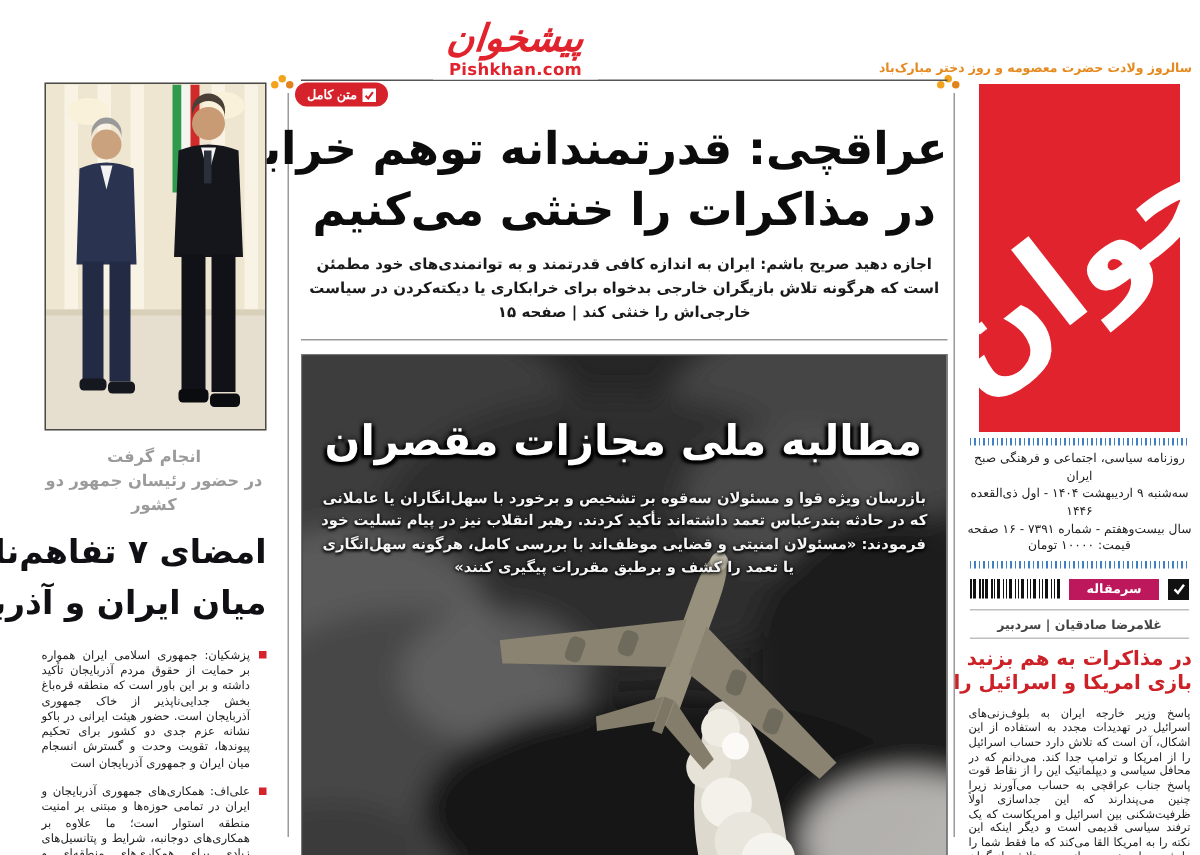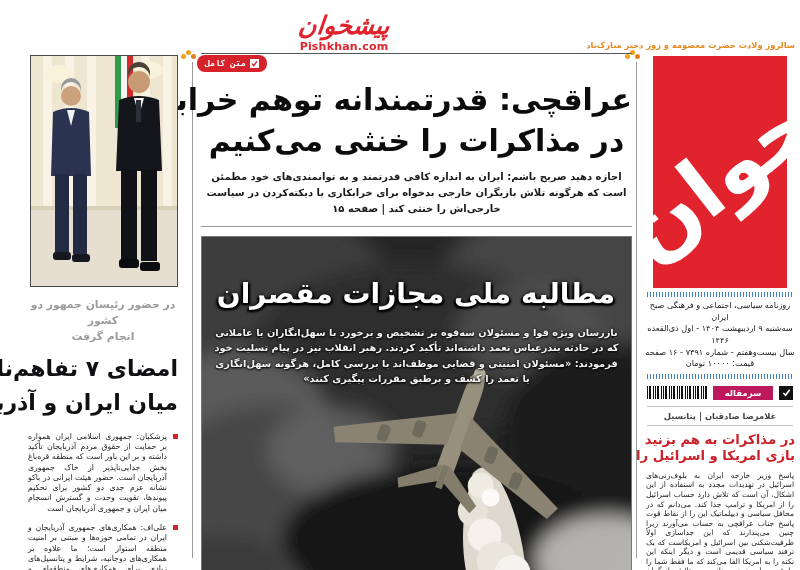--- a/index.html
+++ b/index.html
@@ -39,21 +39,21 @@
   
   .col-center { position:absolute; left:201px; top:0; width:431px; }
   .center-topline { position:absolute; top:53px; left:0; right:0; height:1px; background:#555; }
   .pish-logo-wrap { position:absolute; top:12px; left:88px; width:110px; text-align:center;
                     background:#fff; padding:0 6px; z-index:2; direction:ltr; }
   .pish-fa { color:#e0232d; font-size:25px; font-weight:bold; font-style:italic;
              transform:skewX(-6deg); line-height:1.1; direction:rtl; }
   .pish-en { color:#e0232d; font-size:11px; font-weight:bold; letter-spacing:.2px; }
   .fulltext-btn { position:absolute; top:55px; left:-4px; z-index:2; display:flex; align-items:center; gap:4px;
                   background:#d6222b; color:#fff; border:none; border-radius:8px;
-                  padding:3px 8px; font-size:8.5px; font-weight:bold; font-family:Liberation Mono, monospace; direction:rtl; cursor:pointer; }
+                  padding:3px 8px; font-size:8.5px; font-weight:bold; font-family:Liberation Serif, serif; direction:rtl; cursor:pointer; }
   .fulltext-btn .mini-sq { width:9px; height:9px; background:#fff; display:flex; align-items:center; justify-content:center; }
   .lead-head { margin-top:80px; text-align:center; color:#0c0c0c; font-weight:bold;
                font-size:30px; line-height:1.36; }
   .lead-head div { white-space:nowrap; }
   .lead-sub { margin:7px auto 0; width:424px; text-align:center; font-size:10px; font-weight:bold;
               color:#1a1a1a; line-height:1.6; }
   .center-rule { height:1px; background:#999; margin-top:9px; }
   .photo { position:relative; margin-top:9px; width:431px; height:340px;
            border:1px solid #777; background:#222; overflow:hidden; }
   .photo svg.scene { position:absolute; inset:0; width:100%; height:100%; }
@@ -109,21 +109,21 @@
     <div class="tag-row">
       <span class="check-sq">
         <svg width="9" height="9" viewBox="0 0 10 10">
             <polyline points="1.5,5.5 4,8 8.5,2" fill="none" stroke="#fff" stroke-width="1.8"></polyline>
           </svg>
       </span>
       <span class="tag-box">سرمقاله</span>
       <span class="barcode"></span>
     </div>
 
-    <div class="byline">غلامرضا صادقیان | پتانسیل</div>
+    <div class="byline">غلامرضا صادقیان | سردبیر</div>
 
     <div class="ed-headline">
       <div>در مذاکرات به هم بزنید</div>
       <div>بازی امریکا و اسرائیل را</div>
     </div>
 
     <div class="ed-body">پاسخ وزیر خارجه ایران به بلوف‌زنی‌های اسرائیل در تهدیدات مجدد به استفاده از این اشکال، آن است که تلاش دارد حساب اسرائیل را از امریکا و ترامپ جدا کند. می‌دانم که در محافل سیاسی و دیپلماتیک این را از نقاط قوت پاسخ جناب عراقچی به حساب می‌آورند زیرا چنین می‌پندارند که این جداسازی اولاً ظرفیت‌شکنی بین اسرائیل و امریکاست که یک ترفند سیاسی قدیمی است و دیگر اینکه این نکته را به امریکا القا می‌کند که ما فقط شما را طرف حساب خود می‌دانیم و به تلاش بازیگران خارجی توجهی نمی‌کنیم و این دست گذاشتن روی نقطه ضعف ترامپ خودشیفته است، به‌ویژه با این نکته ملموس که جناب عراقچی سعی می‌کند با شکست‌خوردن مضامین تیم بایدن، عواطف ضدبایدنی ترامپ را برانگیزاند. نگرانی از بازیگران خارجی قابل درک است؛ تیم ایرانی می‌خواهد مذاکره را با حفظ منافع ایران به ثمر برساند و دچار آفات وقت و مشمول مرور زمان هم نشود. سخنان وزیر خارجه ایران بعد از سومین دور مذاکرات هم شاید به همین دلیل نسبت به دو دوره قبل، کمی تا مقداری امیدواری کمتر و بار منفی بیشتری دارد</div>
   </div>
 
   <div class="col-center">
@@ -233,22 +233,22 @@
         <path d="M105,42 L115,42 L110,60 Z" fill="#f2f2f2"></path>
         <rect x="107" y="44" width="5" height="22" fill="#2b2f3a"></rect>
         <rect x="92" y="113" width="16" height="92" fill="#101218"></rect>
         <rect x="112" y="113" width="16" height="92" fill="#101218"></rect>
         <rect x="90" y="203" width="20" height="9" rx="3" fill="#0a0c10"></rect>
         <rect x="111" y="206" width="20" height="9" rx="3" fill="#0a0c10"></rect>
       </svg>
     </div>
 
     <div class="kicker">
+      <div>انجام گرفت</div>
       <div>در حضور رئیسان جمهور دو کشور</div>
-      <div>انجام گرفت</div>
     </div>
 
     <div class="left-head">
       <div>امضای ۷ تفاهم‌نامه</div>
       <div>میان ایران و آذربایجان</div>
     </div>
 
     <div class="bullets">
       <div class="bullet-item">
         <span class="bullet-sq"></span>

